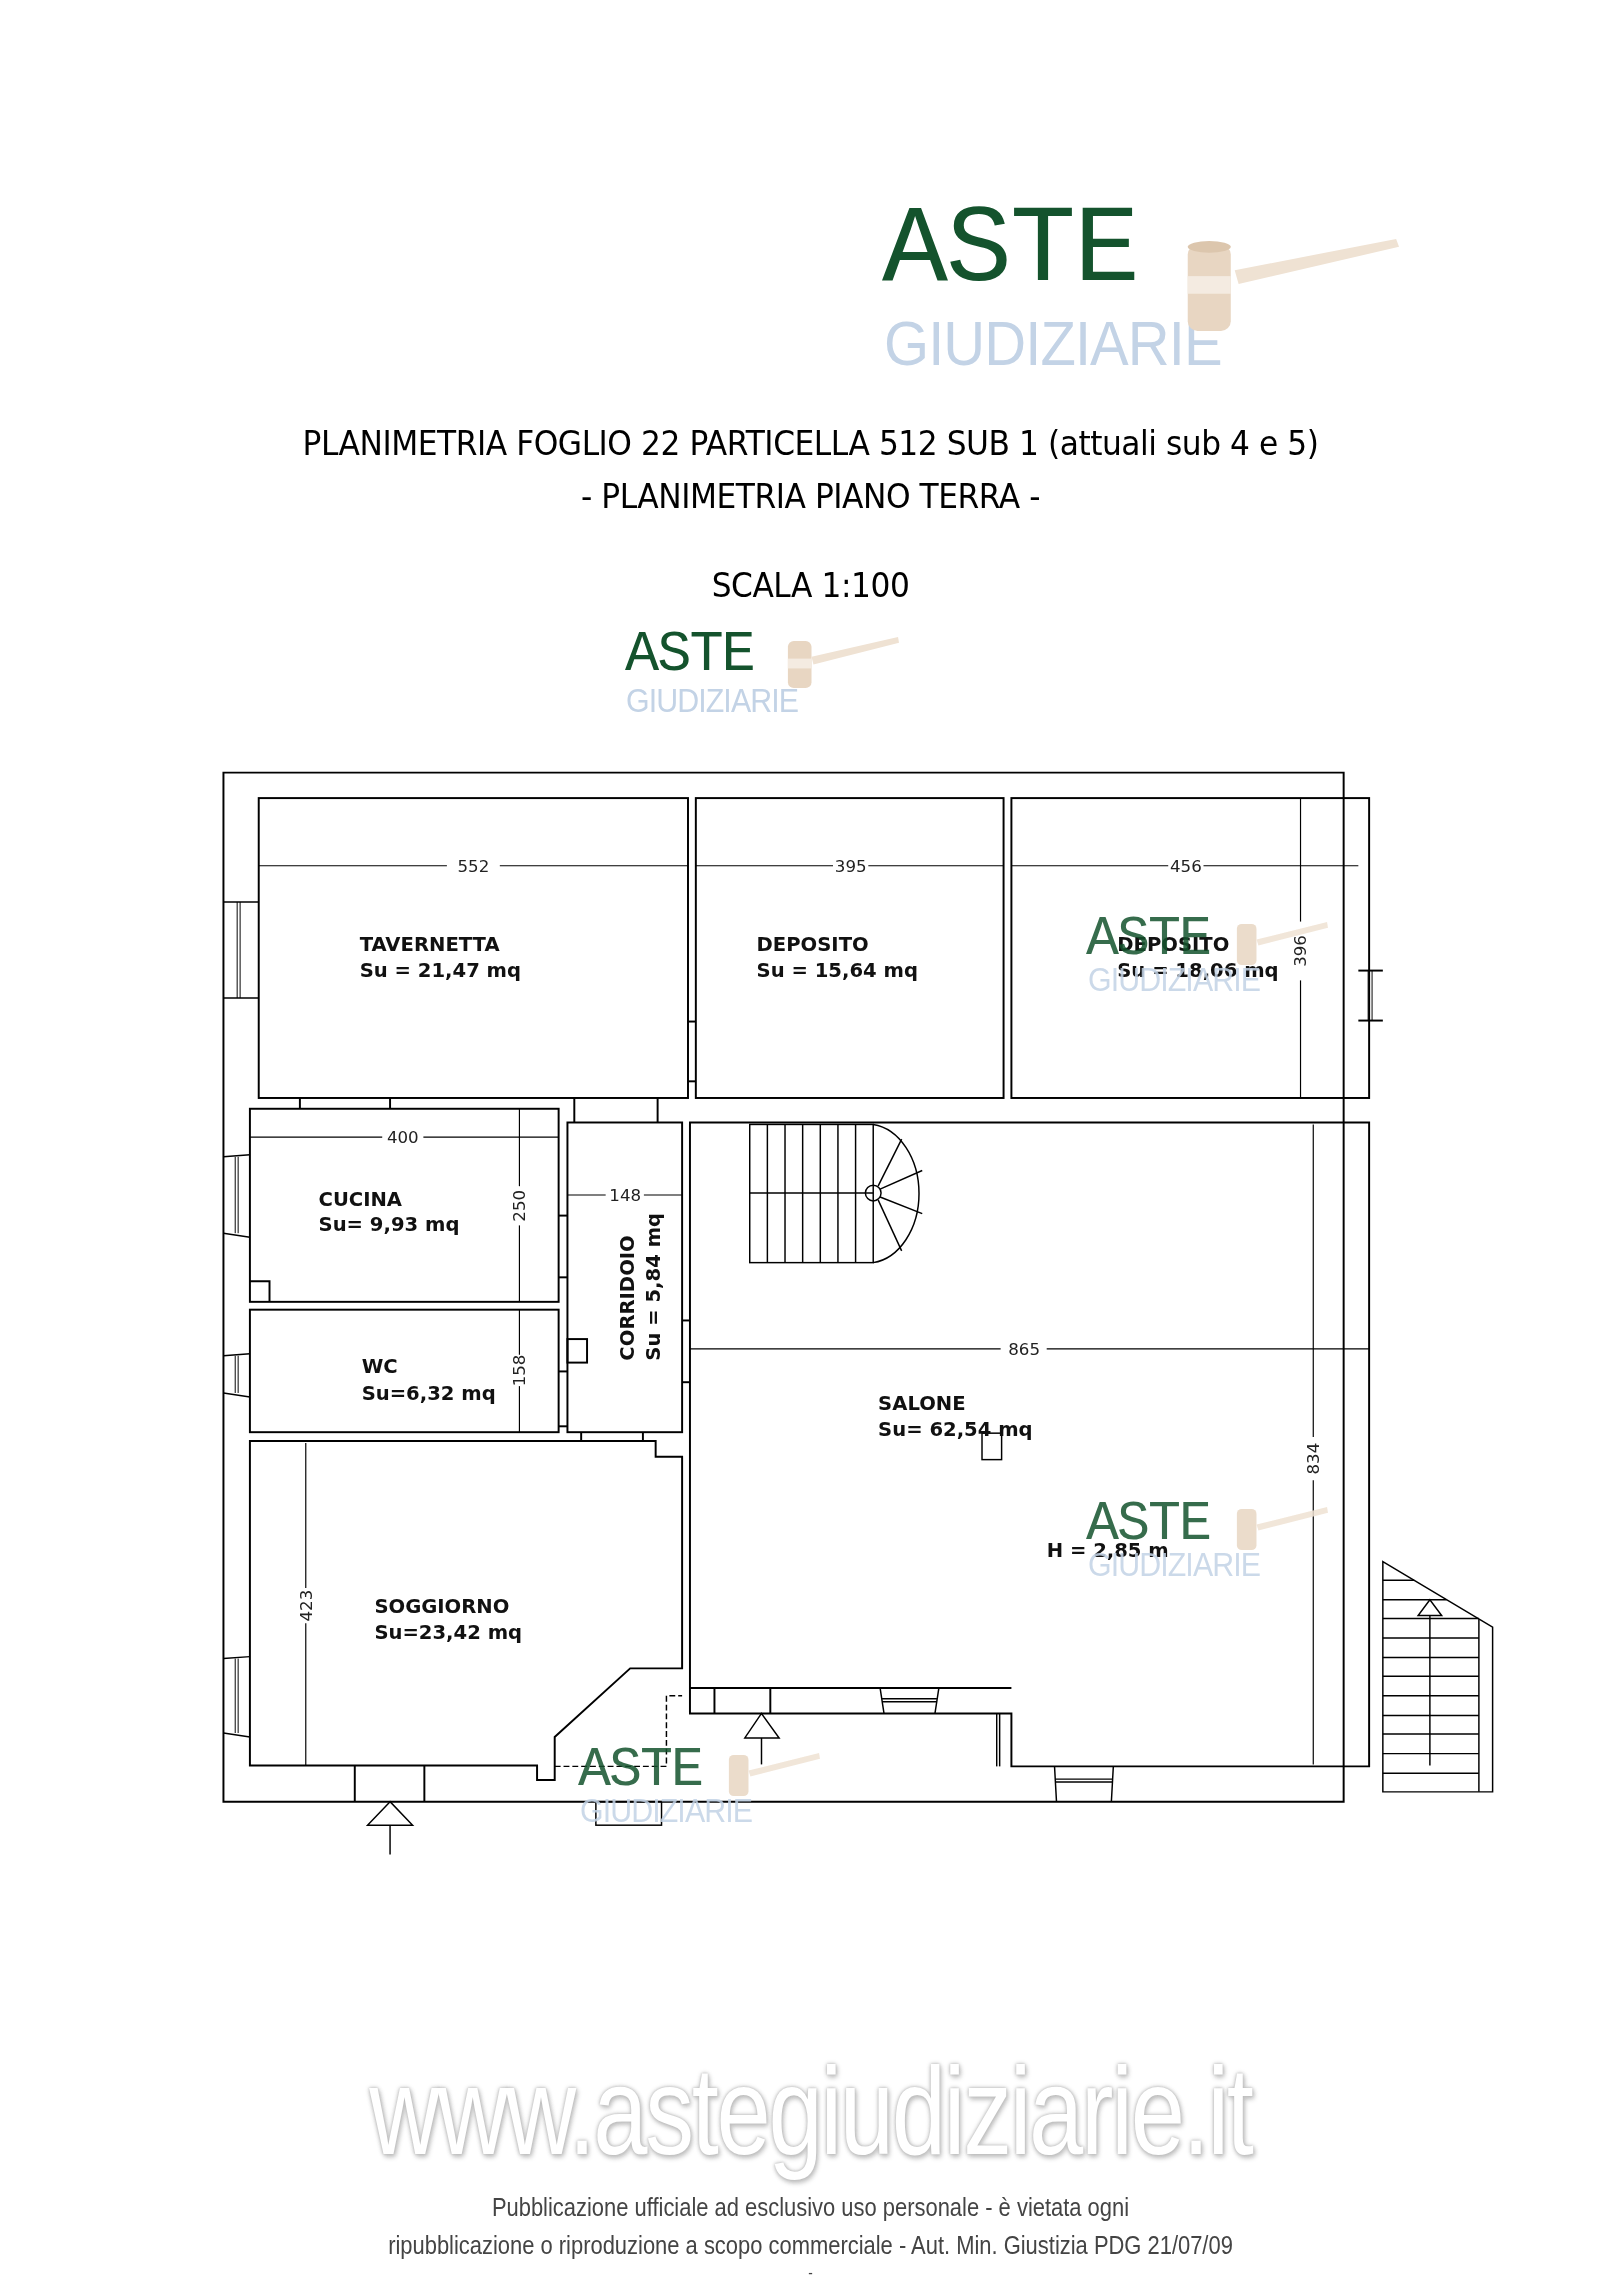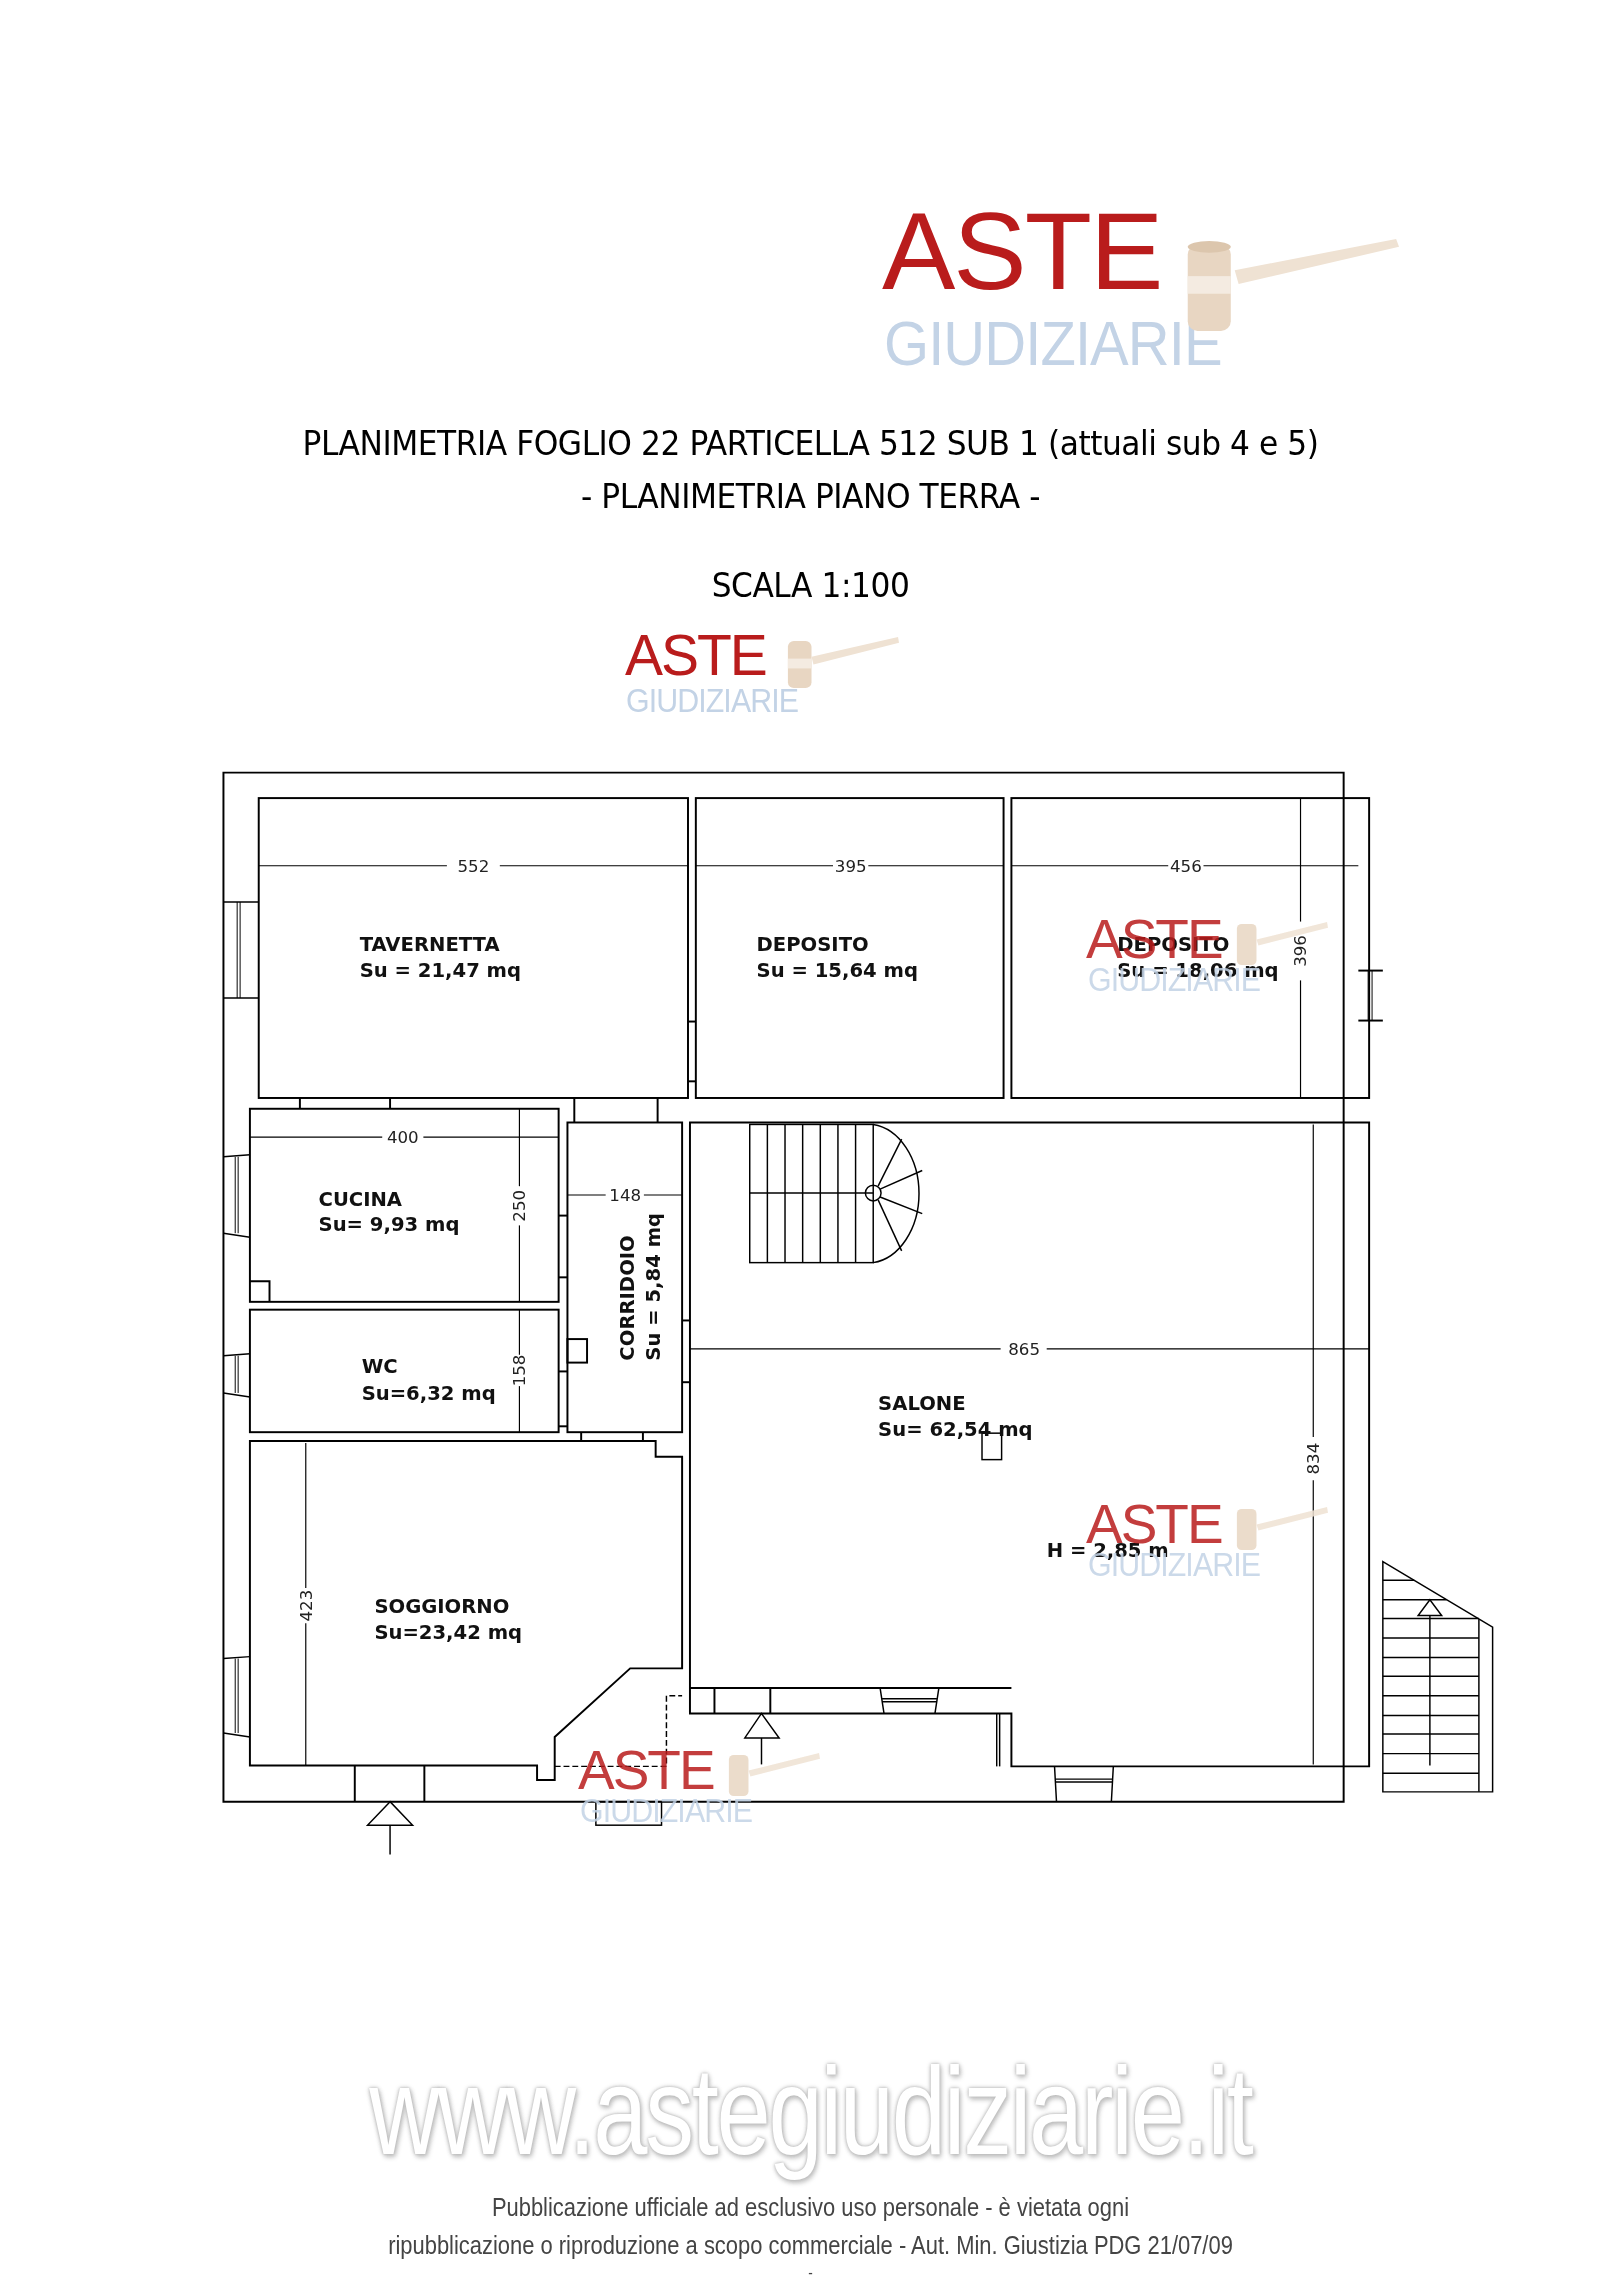--- a/index.html
+++ b/index.html
@@ -1,18 +1,18 @@
 <!DOCTYPE html>
 <html><head>
   <meta charset="utf-8">
   <style>
     html, body { margin: 0; padding: 0; background: #ffffff; }
     body { width: 1621px; height: 2293px; position: relative; overflow: hidden; font-family: "DejaVu Sans", sans-serif; color: #000; }
     .wm { position: absolute; pointer-events: none; }
-    .wm .aste { font-family: Liberation Sans, sans-serif; color: #b91c1c; letter-spacing: -2px; line-height: 1; font-weight: normal; }
+    .wm .aste { font-family: Liberation Mono, monospace; color: #14532d; letter-spacing: -2px; line-height: 1; font-weight: normal; }
     .wm .giud { font-family: "Liberation Sans", sans-serif; color: #c3d3e6; line-height: 1; letter-spacing: -1px; }
     .title { position: absolute; left: 0; width: 1621px; text-align: center; font-family: "DejaVu Sans", sans-serif; font-size: 34px; color: #000; letter-spacing: -0.5px; transform: scaleX(0.92); transform-origin: center; }
     .plan { position: absolute; left: 0; top: 0; }
     .room-label { font-family: "DejaVu Sans", sans-serif; font-weight: bold; font-size: 20px; fill: #111; }
     .dim { font-family: "DejaVu Sans", sans-serif; font-size: 17px; fill: #222; }
     .site { position: absolute; left: 0; width: 1621px; top: 2039px; text-align: center; font-family: "Liberation Sans", sans-serif; font-size: 125px; color: #ffffff; letter-spacing: -2.9px; transform: scaleX(0.78); transform-origin: center;
             text-shadow: 0 0 2.9px #b8b8b8, 0 0 5.9px #c8c8c8, 2px 2.9px 5.9px #bdbdbd; }
     .footer { position: absolute; left: 0; width: 1621px; text-align: center; font-family: "Liberation Sans", sans-serif; font-size: 25.5px; color: #444; transform: scaleX(0.86); transform-origin: center; }
   </style>
 </head>

